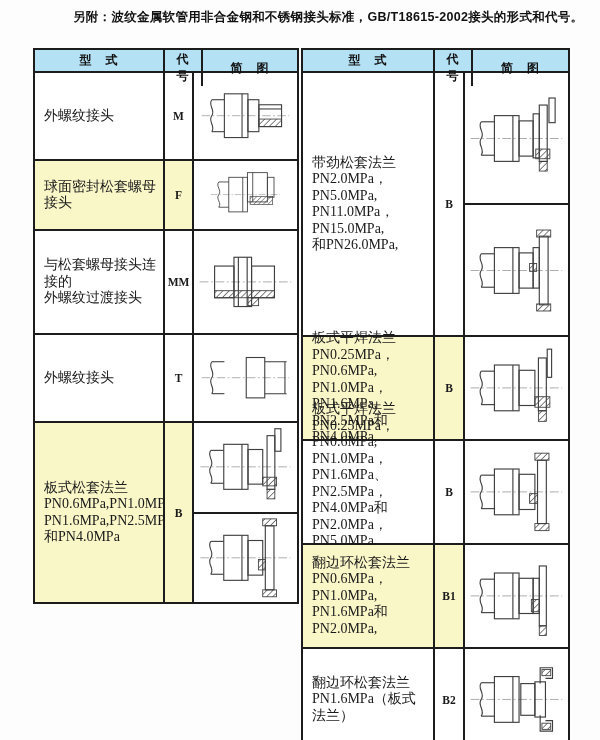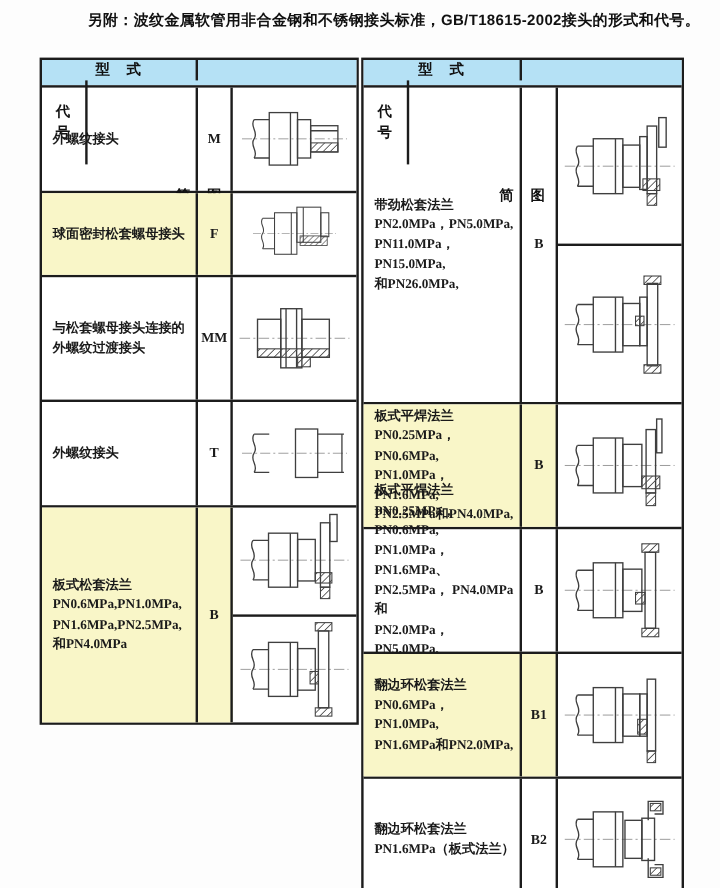--- a/index.html
+++ b/index.html
@@ -27,24 +27,24 @@
   .tbl-right{left:301px;width:269px;}
   .row{display:flex;box-sizing:border-box;}
   .row + .row{border-top:2px solid var(--border,#1c1c1c);}
   .cell{box-sizing:border-box;display:flex;align-items:center;}
   .c-type{width:130px;border-right:2px solid var(--border,#1c1c1c);padding:3px 4px 3px 9px;}
   .tbl-right .c-type{width:132px;}
   .c-code{width:29px;border-right:2px solid var(--border,#1c1c1c);justify-content:center;}
   .tbl-right .c-code{width:30px;}
   .c-diag{flex:1;justify-content:center;}
   .hrow .cell{justify-content:center;padding:18px;}
-  .hrow{background:var(--header-bg,#b5e1f5);flex-direction:column;}
+  .hrow{background:var(--header-bg,#b5e1f5);}
   .hc{font-family:"Liberation Sans", sans-serif;font-size:12px;font-weight:bold;color:#111;letter-spacing:1px;}
   .hl{background:var(--highlight-bg,#f9f6c8);}
-  .tt{font-size:11px;line-height:16.5px;white-space:pre-line;font-weight:bold;}
+  .tt{font-size:14px;line-height:16.5px;white-space:pre-line;}
   .code-txt{font-size:11.5px;font-weight:bold;}
   .split{flex-direction:column;padding:0;align-items:stretch;}
   .split .sub{flex:1;display:flex;align-items:center;justify-content:center;}
   .split .sub + .sub{border-top:2px solid var(--border,#1c1c1c);}
   .diag svg{width:94%;height:90%;display:block;}
   .s{fill:none;stroke:var(--line,#3f3f3f);stroke-width:1.3;}
   .hp{stroke:var(--line,#3f3f3f);stroke-width:1;}
   .cl{stroke:#8a8a8a;stroke-width:.8;stroke-dasharray:10 3 2 3;fill:none;}
 </style>
 </head>

